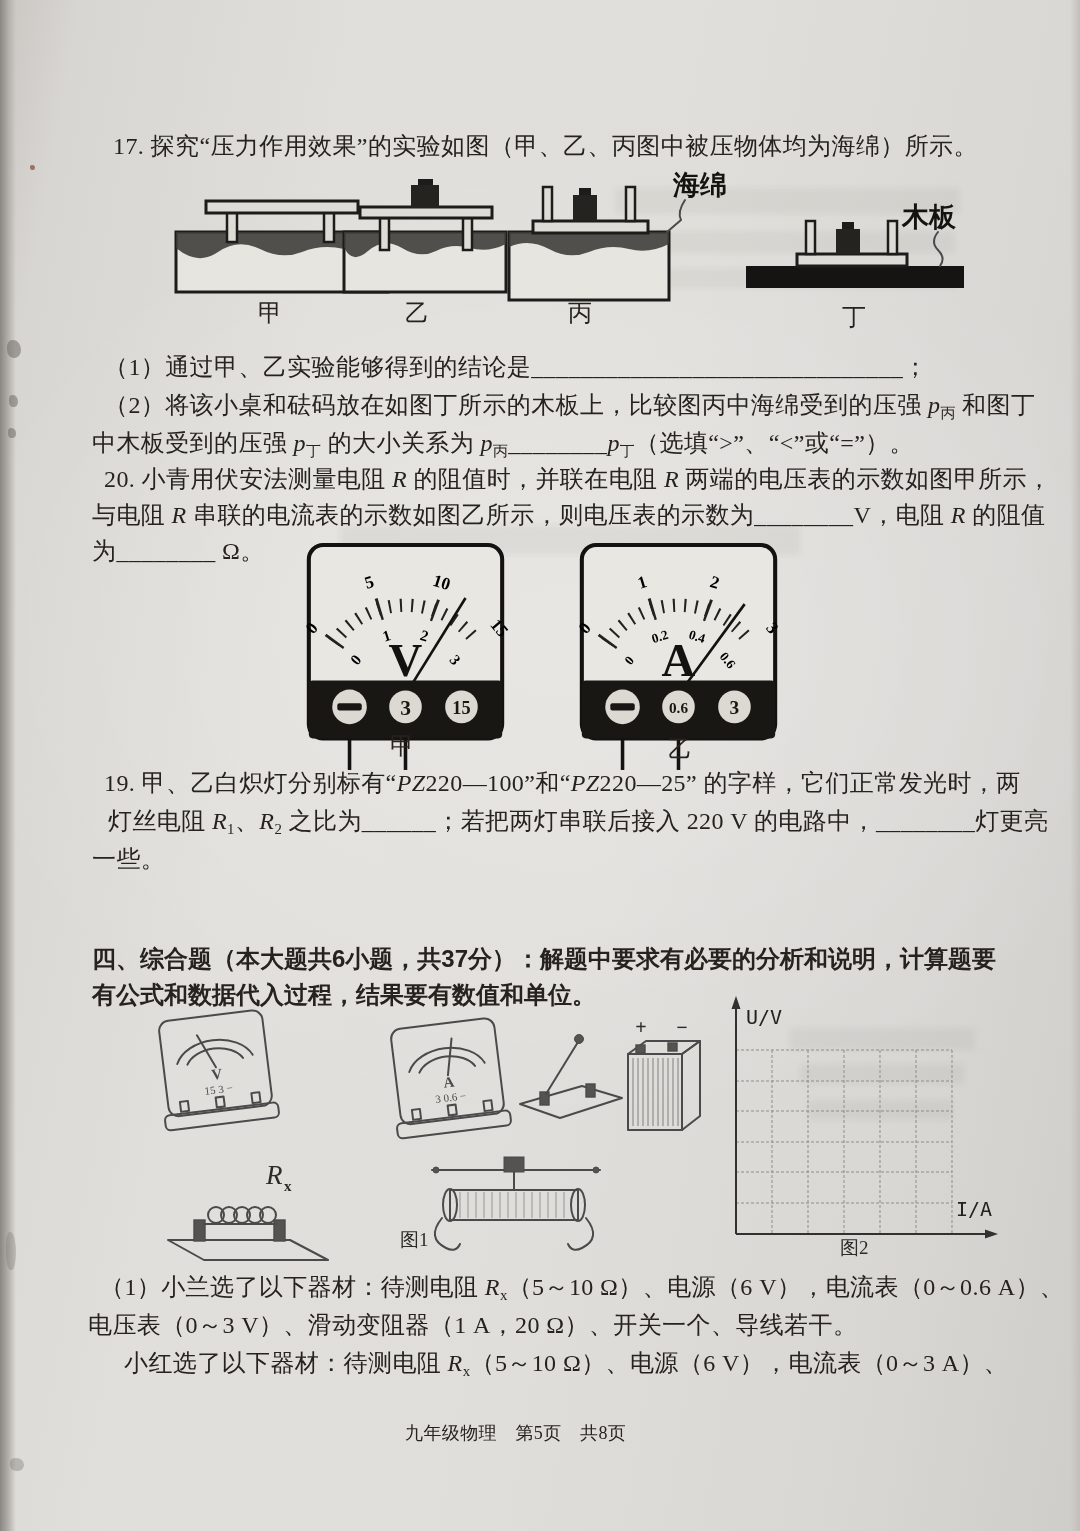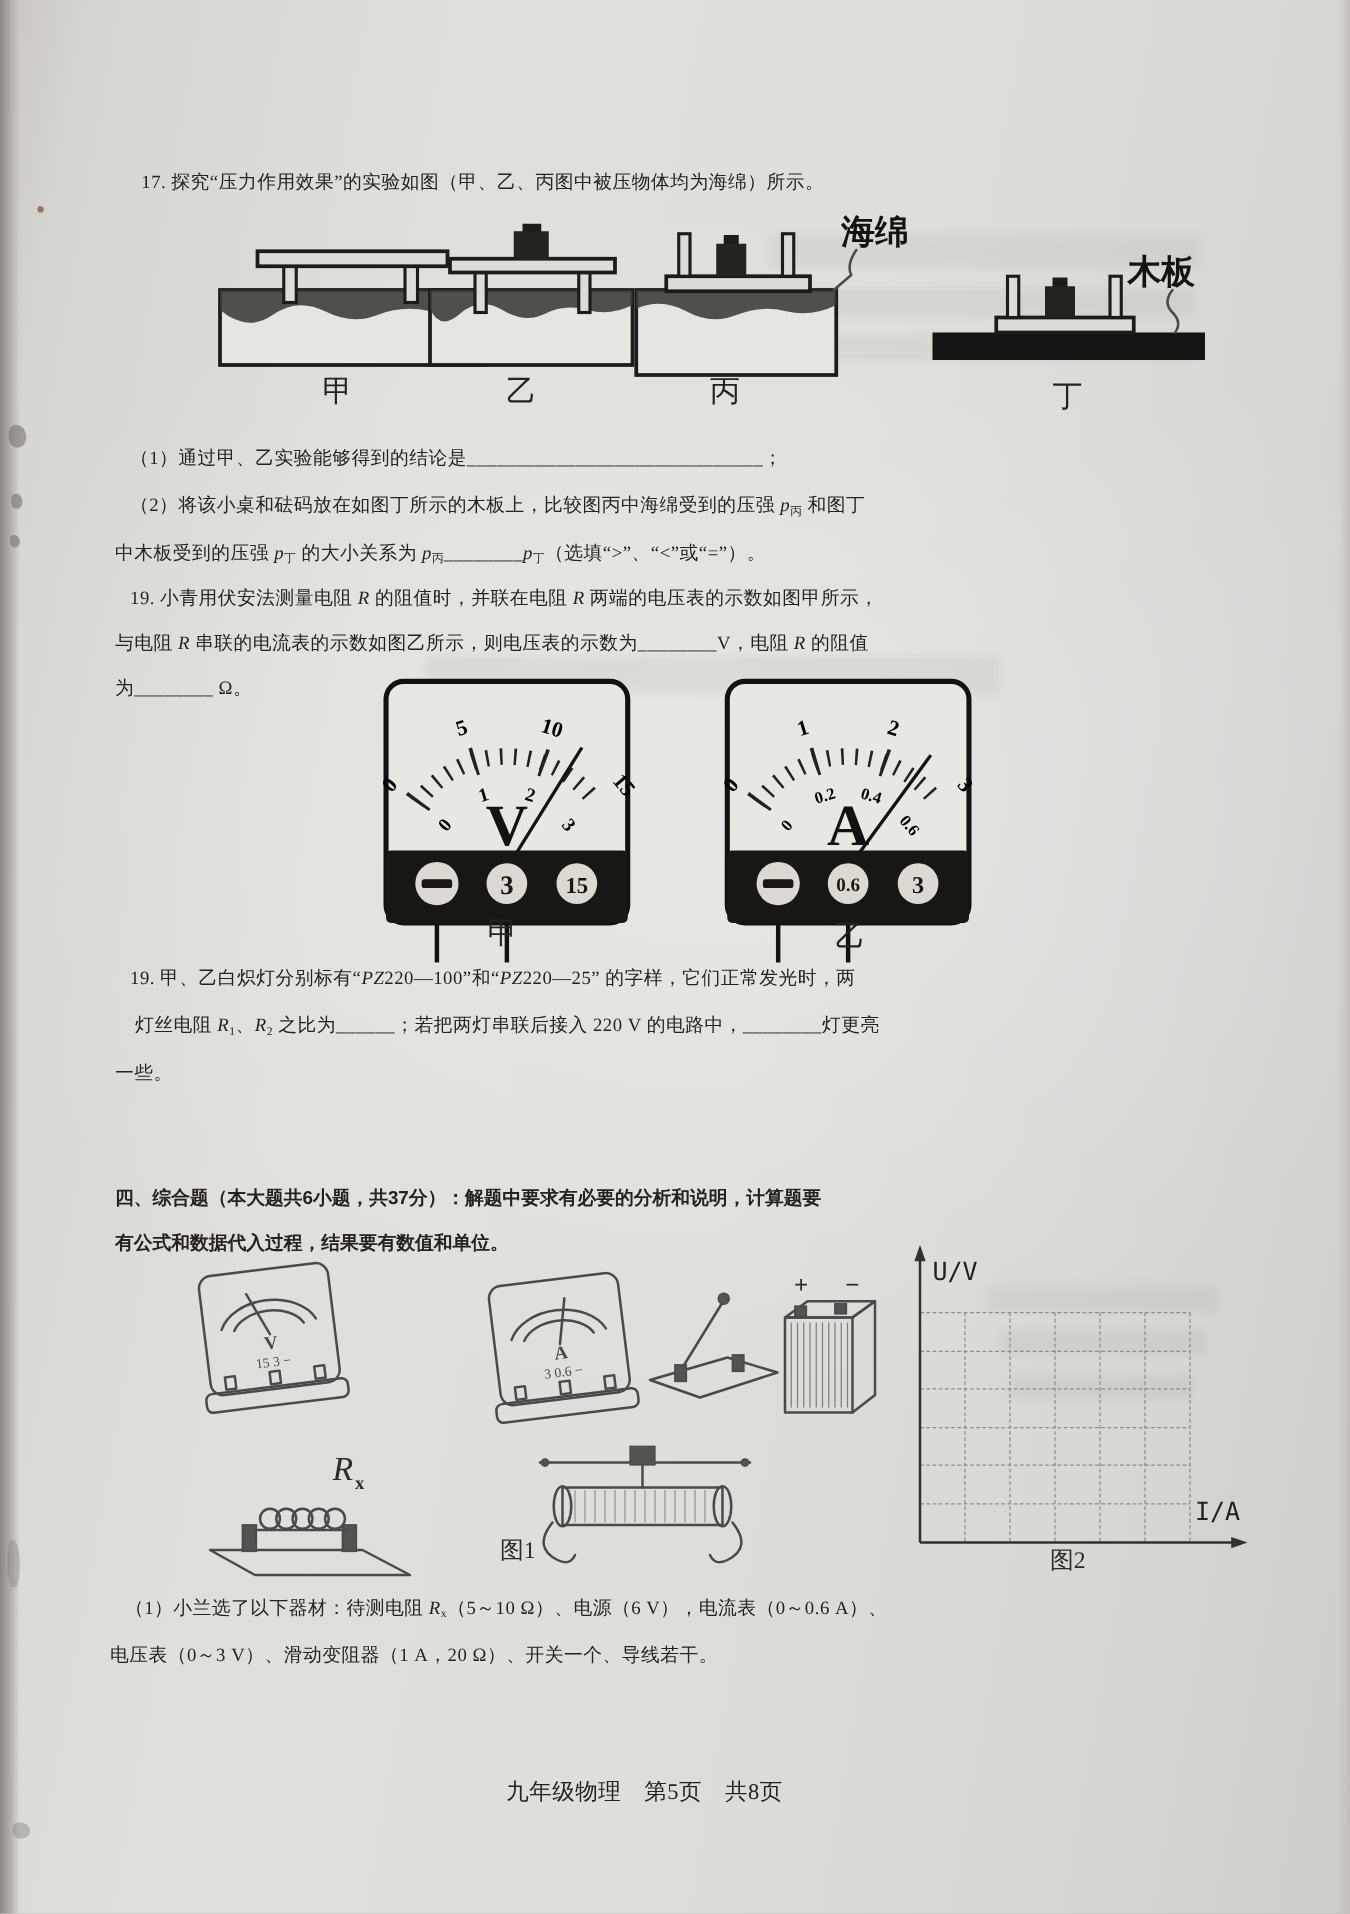--- a/index.html
+++ b/index.html
@@ -7,21 +7,21 @@
     position:relative; width:1080px; height:1531px; margin:0 auto; overflow:hidden;
     background:
       radial-gradient(ellipse 900px 700px at 52% 42%, rgba(255,255,255,.26), rgba(255,255,255,0) 70%),
       linear-gradient(100deg,#c9c6c2 0%,#d8d6d2 6%,#e1dfdb 28%,#e0deda 55%,#d9d7d4 82%,#cfcdca 100%);
     font-family:"Liberation Serif", serif; color:#24221f;
   }
   .edgeL{position:absolute;left:0;top:0;width:16px;height:100%;
     background:linear-gradient(90deg,#8a8783,#b5b2ae 55%,rgba(181,178,174,0));}
   .edgeR{position:absolute;right:0;top:0;width:10px;height:100%;
     background:linear-gradient(270deg,#c2bfbb,rgba(194,191,187,0));}
-  .line{position:absolute; font-size:15px; line-height:30px; letter-spacing:.4px;
+  .line{position:absolute; font-size:24px; line-height:30px; letter-spacing:.4px;
     white-space:nowrap; color:#26231f;}
   .bold{font-family:"Liberation Sans", sans-serif; font-weight:bold; letter-spacing:0;margin-top:44px;}
   .i{font-style:italic; font-family:"Liberation Serif",serif;}
   .s{font-size:.62em; vertical-align:-.32em;}
   .figcap{position:absolute; font-size:24px; color:#26231f;}
   .ghost{position:absolute; background:rgba(96,94,90,.07); filter:blur(3px); border-radius:3px;}
   .smudge{position:absolute; background:#6f6c68; border-radius:40% 60% 50% 50%; opacity:.55;}
   svg{position:absolute; overflow:visible;}
   svg text{font-family:"Liberation Serif", serif;}
   .sk{stroke:#4a4a4a; fill:none; stroke-width:2; stroke-linecap:round; stroke-linejoin:round;}
@@ -94,21 +94,21 @@
 
   <div class="figcap" style="left:258px;top:297px">甲</div>
   <div class="figcap" style="left:405px;top:297px">乙</div>
   <div class="figcap" style="left:568px;top:297px">丙</div>
   <div class="figcap" style="left:842px;top:301px">丁</div>
 
   <div class="line" style="left:104px;top:352px">（1）通过甲、乙实验能够得到的结论是______________________________；</div>
   <div class="line" style="left:104px;top:390px"><span>（2）将该小桌和砝码放在如图丁所示的木板上，比较图丙中海绵受到的压强 </span><span class="i">p</span><span class="s">丙</span><span> 和图丁</span></div>
   <div class="line" style="left:92px;top:428px"><span>中木板受到的压强 </span><span class="i">p</span><span class="s">丁</span><span> 的大小关系为 </span><span class="i">p</span><span class="s">丙</span><span>________</span><span class="i">p</span><span class="s">丁</span><span>（选填“&gt;”、“&lt;”或“=”）。</span></div>
 
-  <div class="line" style="left:104px;top:464px"><span>19. 小青用伏安法测量电阻 </span><span class="i">R</span><span> 的阻值时，并联在电阻 </span><span class="i">R</span><span> 两端的电压表的示数如图甲所示，</span></div>
+  <div class="line" style="left:104px;top:464px"><span>20. 小青用伏安法测量电阻 </span><span class="i">R</span><span> 的阻值时，并联在电阻 </span><span class="i">R</span><span> 两端的电压表的示数如图甲所示，</span></div>
   <div class="line" style="left:92px;top:500px"><span>与电阻 </span><span class="i">R</span><span> 串联的电流表的示数如图乙所示，则电压表的示数为</span><span>________</span><span>V，电阻 </span><span class="i">R</span><span> 的阻值</span></div>
   <div class="line" style="left:92px;top:536px"><span>为</span><span>________</span><span> Ω。</span></div>
 
   <svg style="left:303px;top:540px" width="205" height="232" viewBox="0 0 200 228">
     <rect x="5" y="5" width="190" height="190" rx="14" fill="#e9e7e2" stroke="#141210" stroke-width="4"></rect>
     <path d="M29.6,100.7 A86,86 0 0 1 170.4,100.7" fill="none" stroke="#242220" stroke-width="13" stroke-dasharray="2,9"></path>
     <path d="M29.6,100.7 A86,86 0 0 1 170.4,100.7" fill="none" stroke="#242220" stroke-width="22" stroke-dasharray="2.6,52.6"></path>
     <text transform="translate(12,90) rotate(-50)" font-size="17" font-weight="bold" text-anchor="middle">0</text>
     <text transform="translate(66,47) rotate(-17)" font-size="17" font-weight="bold" text-anchor="middle">5</text>
     <text transform="translate(134,47) rotate(17)" font-size="17" font-weight="bold" text-anchor="middle">10</text>
@@ -289,15 +289,16 @@
     <line x1="48" y1="242" x2="300" y2="242" stroke="#333130" stroke-width="2"></line>
     <polygon points="48,4 43.5,17 52.5,17" fill="#333130"></polygon>
     <polygon points="310,242 297,237.5 297,246.5" fill="#333130"></polygon>
     <text x="58" y="32" font-size="20" class="mono" fill="#24221f">U/V</text>
     <text x="268" y="224" font-size="20" class="mono" fill="#24221f">I/A</text>
     <text x="152" y="262" font-size="19" fill="#2d2b28">图2</text>
   </svg>
 
   <div class="line" style="left:100px;top:1272px"><span>（1）小兰选了以下器材：待测电阻 </span><span class="i">R</span><span class="s">x</span><span>（5～10 Ω）、电源（6 V），电流表（0～0.6 A）、</span></div>
   <div class="line" style="left:88px;top:1310px">电压表（0～3 V）、滑动变阻器（1 A，20 Ω）、开关一个、导线若干。</div>
+  <div class="line" style="left:124px;top:1348px"><span>小红选了以下器材：待测电阻 </span><span class="i">R</span><span class="s">x</span><span>（5～10 Ω）、电源（6 V），电流表（0～3 A）、</span></div>
 
   <div class="line" style="left:405px;top:1418px;font-size:18px">九年级物理　第5页　共8页</div>
 </div>
 
 </body></html>

